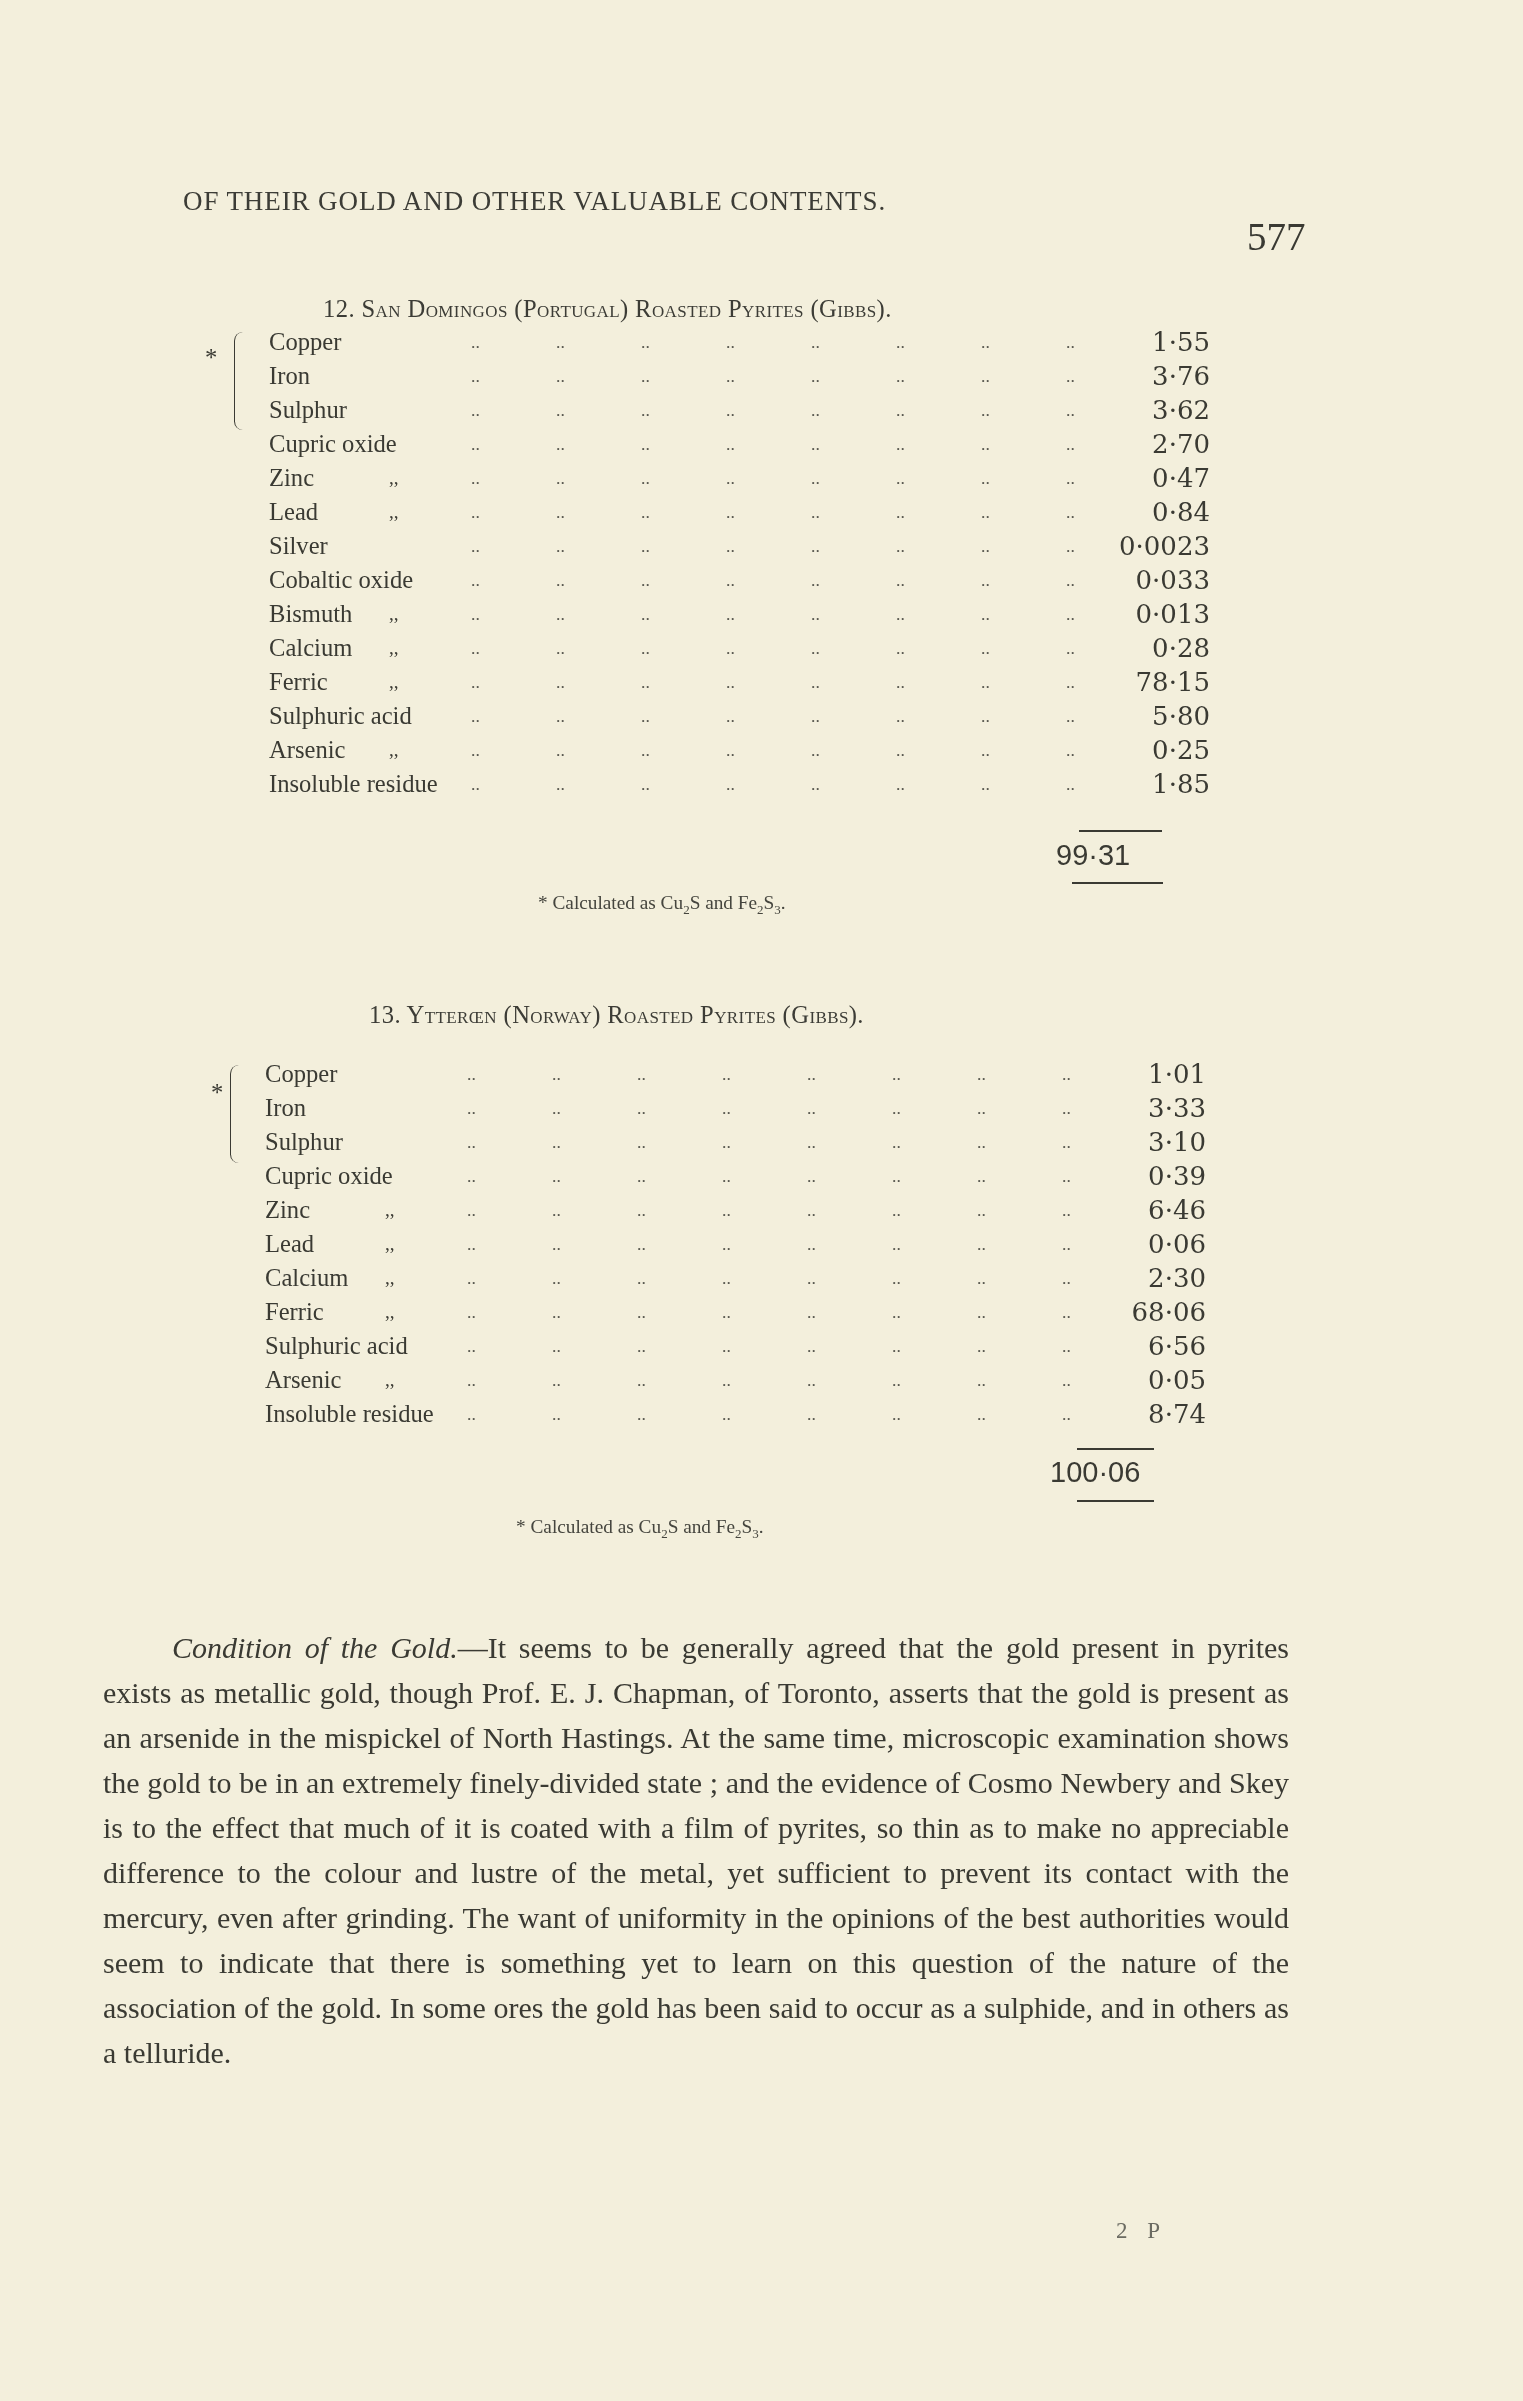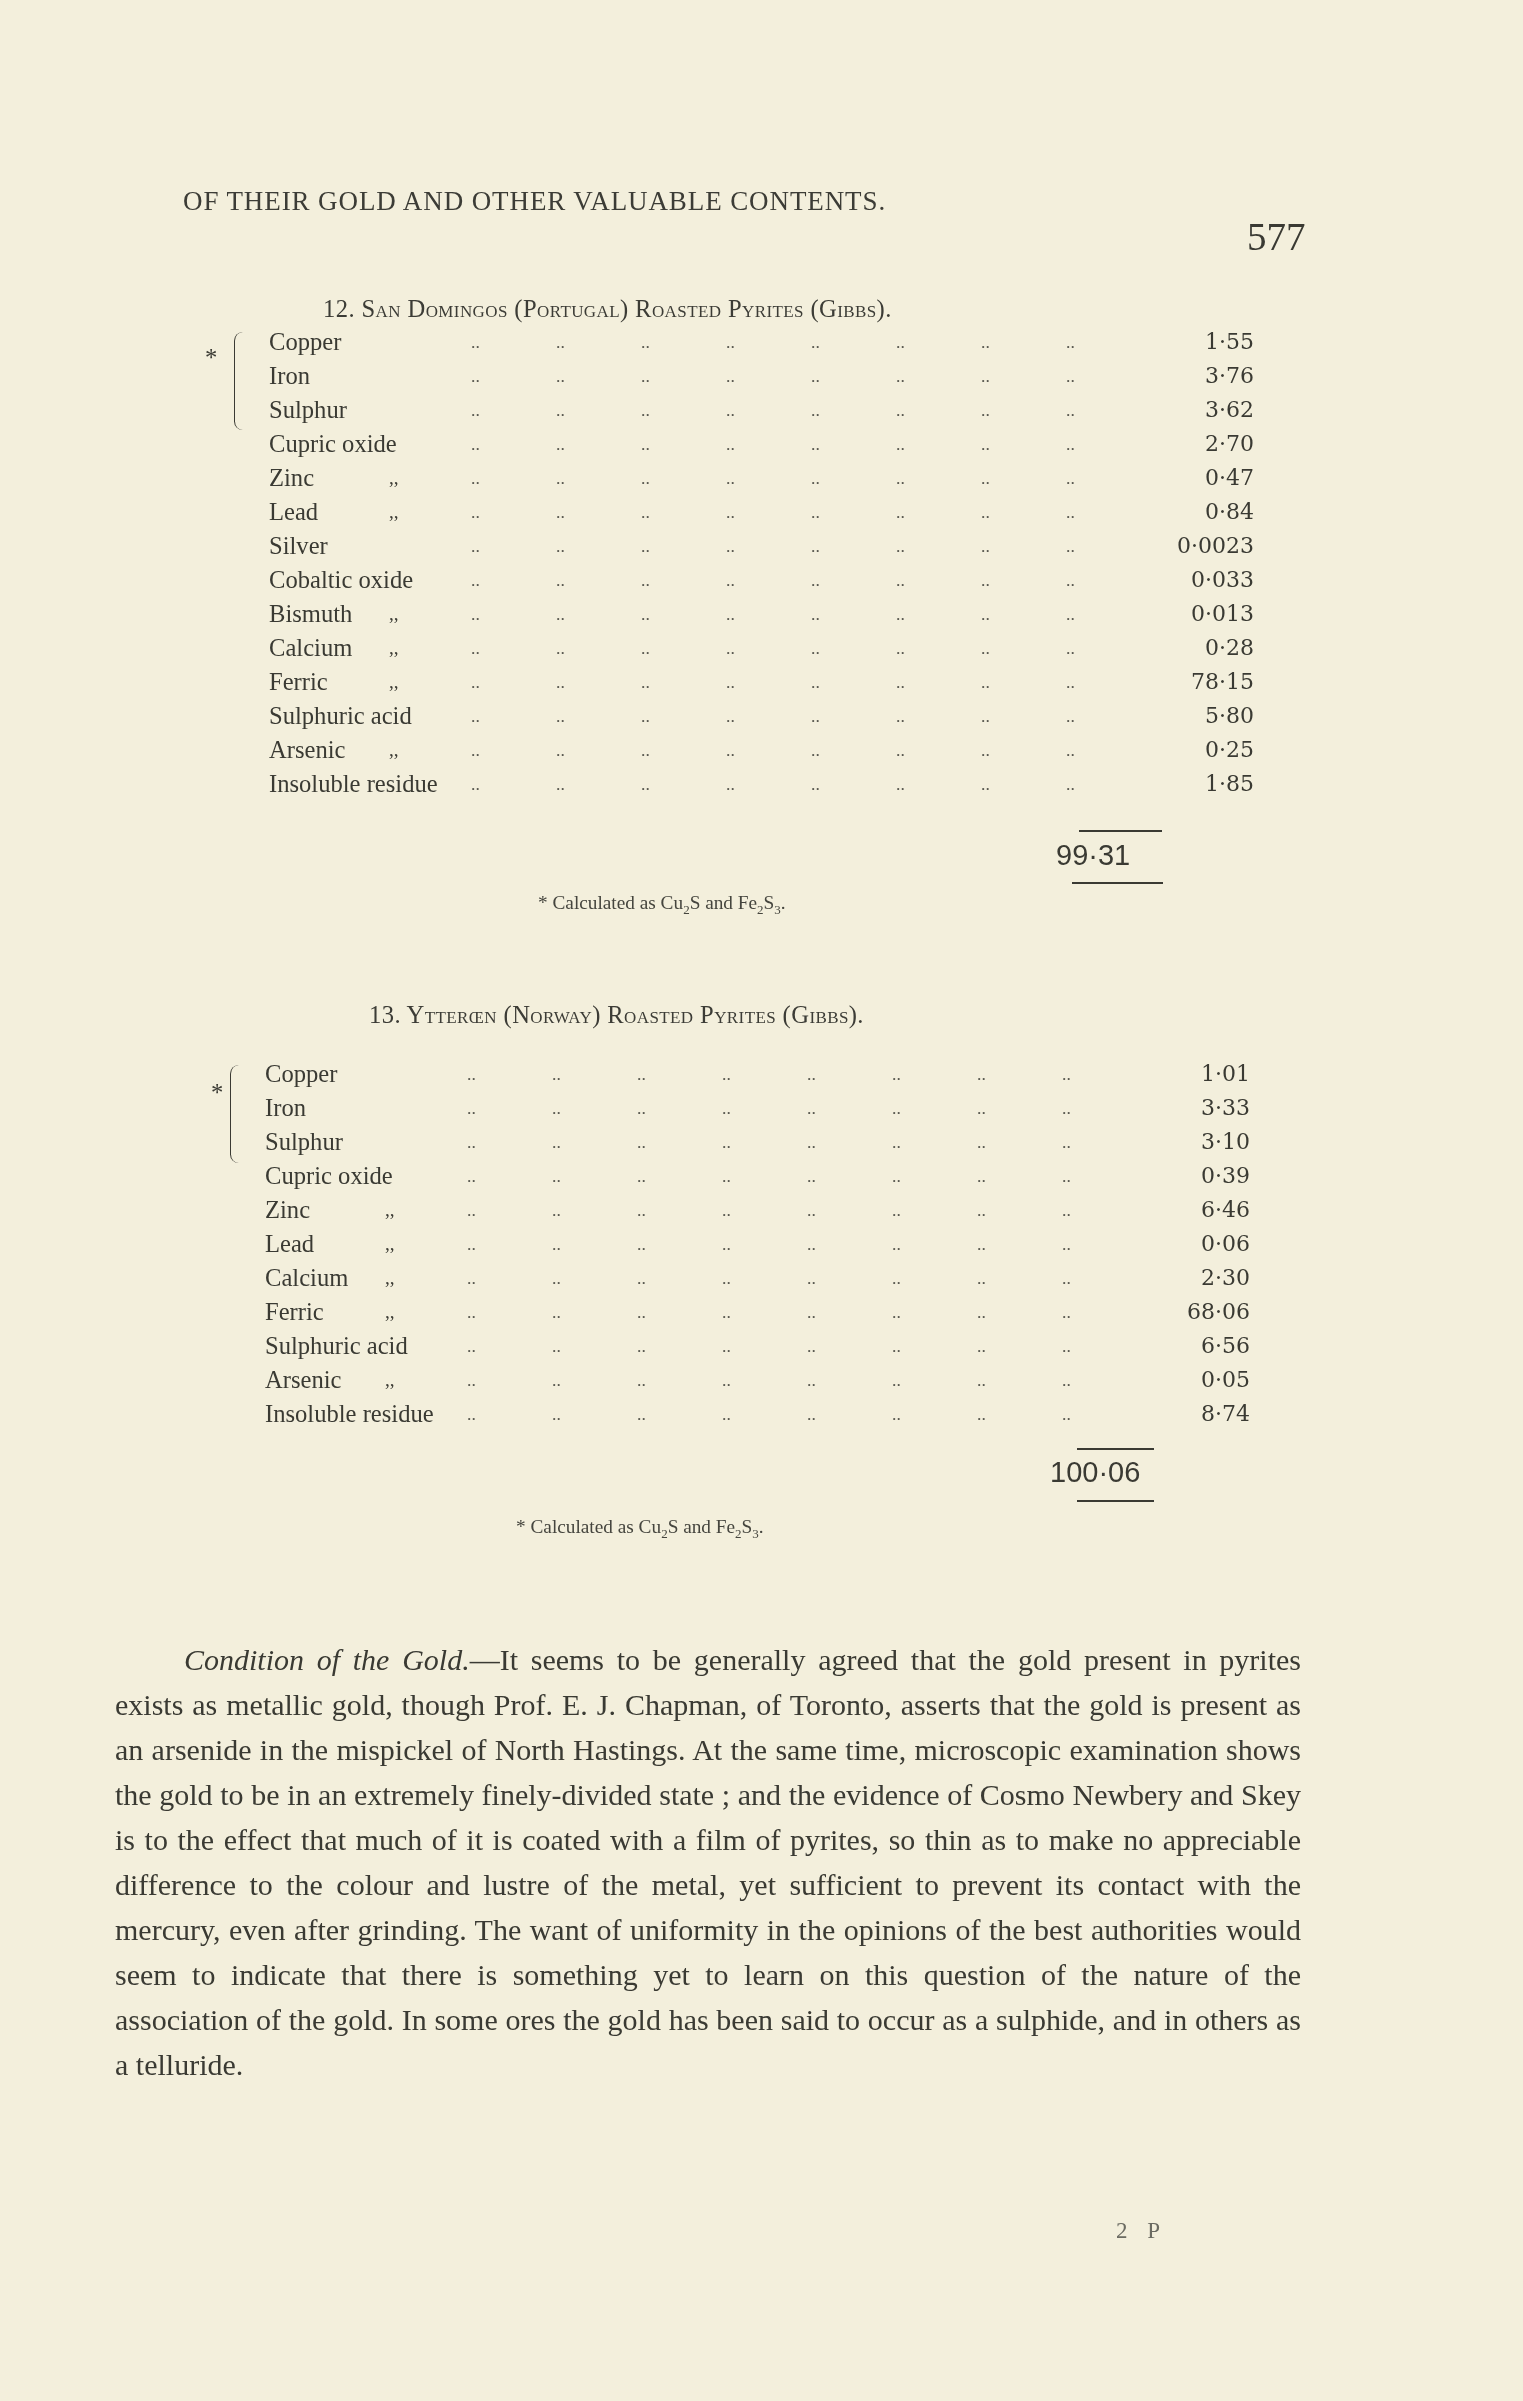--- a/index.html
+++ b/index.html
@@ -37,23 +37,23 @@
     }
     .row .name { position: absolute; left: 12px; white-space: nowrap; }
     .row .ditto { position: absolute; left: 132px; font-size: 19.3px; }
     .row .dots {
       position: absolute; left: 176px; width: 834px;
       font-size: 17.6px; letter-spacing: 0; color: #55554c;
       white-space: nowrap; overflow: hidden;
     }
     .row .dots span { display: inline-block; width: 85px; text-align: center; }
     .row .value {
-      position: absolute; left: 892px; width: 105px;
+      position: absolute; left: 848px; width: 105px;
       text-align: right; white-space: nowrap;
-      font-family: "DejaVu Serif", serif; font-size: 22px;
+      font-family: "DejaVu Serif", serif; font-size: 26px;
     }
     .t1-rows { left: 257px; top: 325px; }
     .t2-rows { left: 253px; top: 1057px; }
     .brace {
       position: absolute; width: 14px; height: 98px;
       border-left: 1.8px solid #3a3a33;
       border-radius: 8.8px 0 0 8.8px;
     }
     .brace-star { position: absolute; font-size: 24.6px; }
     .b1 { left: 234px; top: 332px; }
@@ -71,21 +71,21 @@
       position: absolute; font-size: 19.3px; color: #45453e;
     }
     .footnote sub { font-size: 13px; }
     .f1 { left: 538px; top: 892px; }
     .f2 { left: 516px; top: 1516px; }
     .paragraph {
       position: absolute; left: 103px; top: 1625px; width: 1186px;
       font-size: 30px; line-height: 45px;
       text-align: justify; text-indent: 69px;
       color: #3a3a33;
-      margin: 12px;
+      margin: 0;
     }
     .paragraph em { font-style: italic; }
     .signature {
       position: absolute; left: 1116px; top: 2218px;
       font-size: 23px; color: #6b6b62; letter-spacing: 7px;
     }
   </style>
 </head>
 <body>
 

